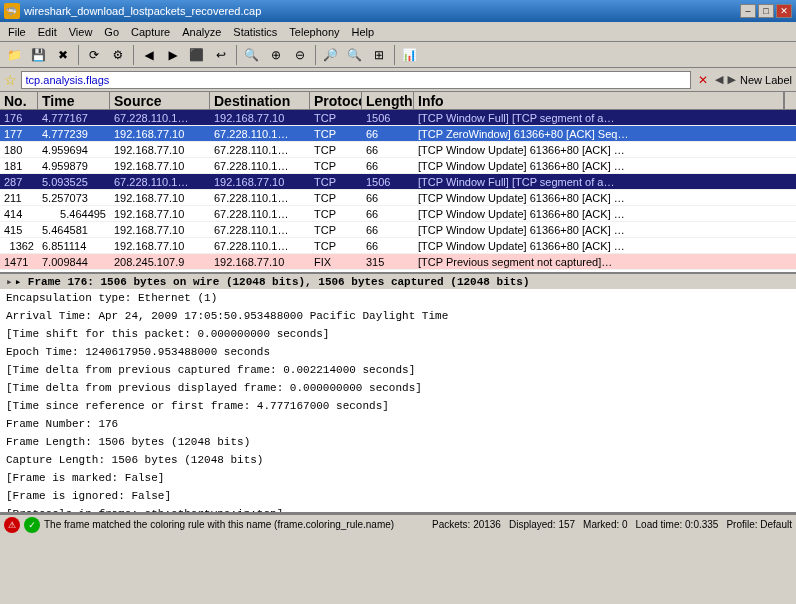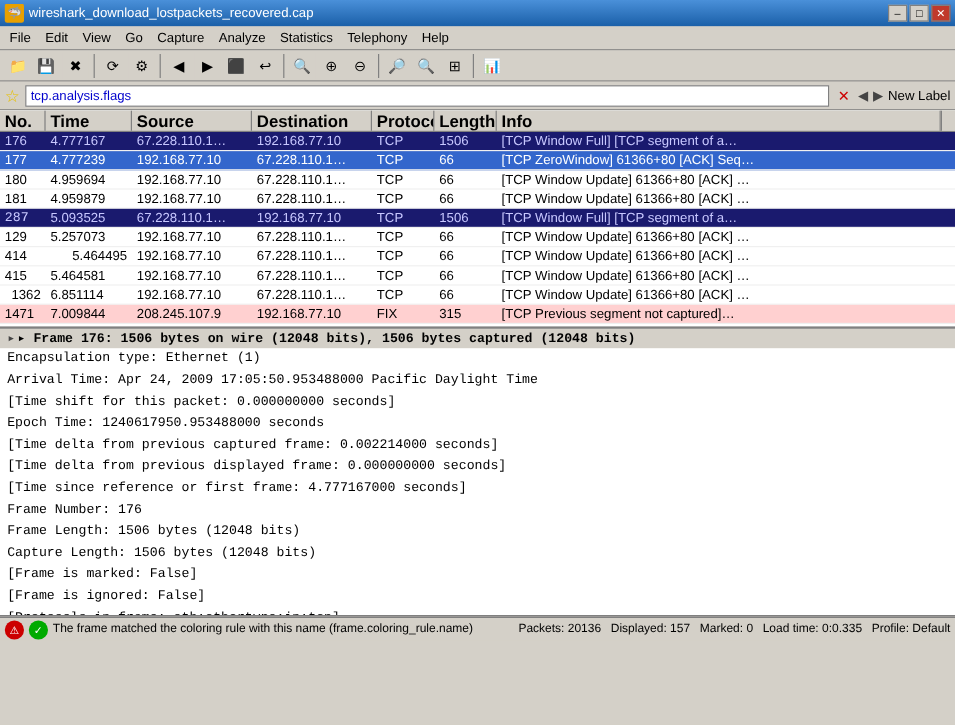--- a/index.html
+++ b/index.html
@@ -319,30 +319,30 @@
         <div class="packet-row ">
           <div class="packet-cell col-no" style="color: rgb(0, 0, 0);">181</div>
           <div class="packet-cell col-time" style="color: rgb(0, 0, 0);">4.959879</div>
           <div class="packet-cell col-src" style="color: rgb(0, 0, 0);">192.168.77.10</div>
           <div class="packet-cell col-dst" style="color: rgb(0, 0, 0);">67.228.110.1…</div>
           <div class="packet-cell col-proto" style="color: rgb(0, 0, 0);">TCP</div>
           <div class="packet-cell col-len" style="color: rgb(0, 0, 0);">66</div>
           <div class="packet-cell col-info" style="color: rgb(0, 0, 0);">[TCP Window Update] 61366+80 [ACK] …</div>
         </div>
         <div class="packet-row row-dark" style="background: rgb(26, 26, 110);">
-          <div class="packet-cell col-no" style="color: rgb(200, 200, 255); font-family: Liberation Mono, monospace;">287</div>
+          <div class="packet-cell col-no" style="color: rgb(200, 200, 255);">287</div>
           <div class="packet-cell col-time" style="color: rgb(200, 200, 255);">5.093525</div>
           <div class="packet-cell col-src" style="color: rgb(200, 200, 255);">67.228.110.1…</div>
           <div class="packet-cell col-dst" style="color: rgb(200, 200, 255);">192.168.77.10</div>
           <div class="packet-cell col-proto" style="color: rgb(200, 200, 255);">TCP</div>
           <div class="packet-cell col-len" style="color: rgb(200, 200, 255);">1506</div>
           <div class="packet-cell col-info" style="color: rgb(200, 200, 255);">[TCP Window Full] [TCP segment of a…</div>
         </div>
         <div class="packet-row ">
-          <div class="packet-cell col-no" style="color: rgb(0, 0, 0);">129</div>
+          <div class="packet-cell col-no" style="color: rgb(0, 0, 0);">211</div>
           <div class="packet-cell col-time" style="color: rgb(0, 0, 0);">5.257073</div>
           <div class="packet-cell col-src" style="color: rgb(0, 0, 0);">192.168.77.10</div>
           <div class="packet-cell col-dst" style="color: rgb(0, 0, 0);">67.228.110.1…</div>
           <div class="packet-cell col-proto" style="color: rgb(0, 0, 0);">TCP</div>
           <div class="packet-cell col-len" style="color: rgb(0, 0, 0);">66</div>
           <div class="packet-cell col-info" style="color: rgb(0, 0, 0);">[TCP Window Update] 61366+80 [ACK] …</div>
         </div>
         <div class="packet-row ">
           <div class="packet-cell col-no" style="color: rgb(0, 0, 0);">414</div>
           <div class="packet-cell col-time" style="color: rgb(0, 0, 0); text-align: right;">5.464495</div>

